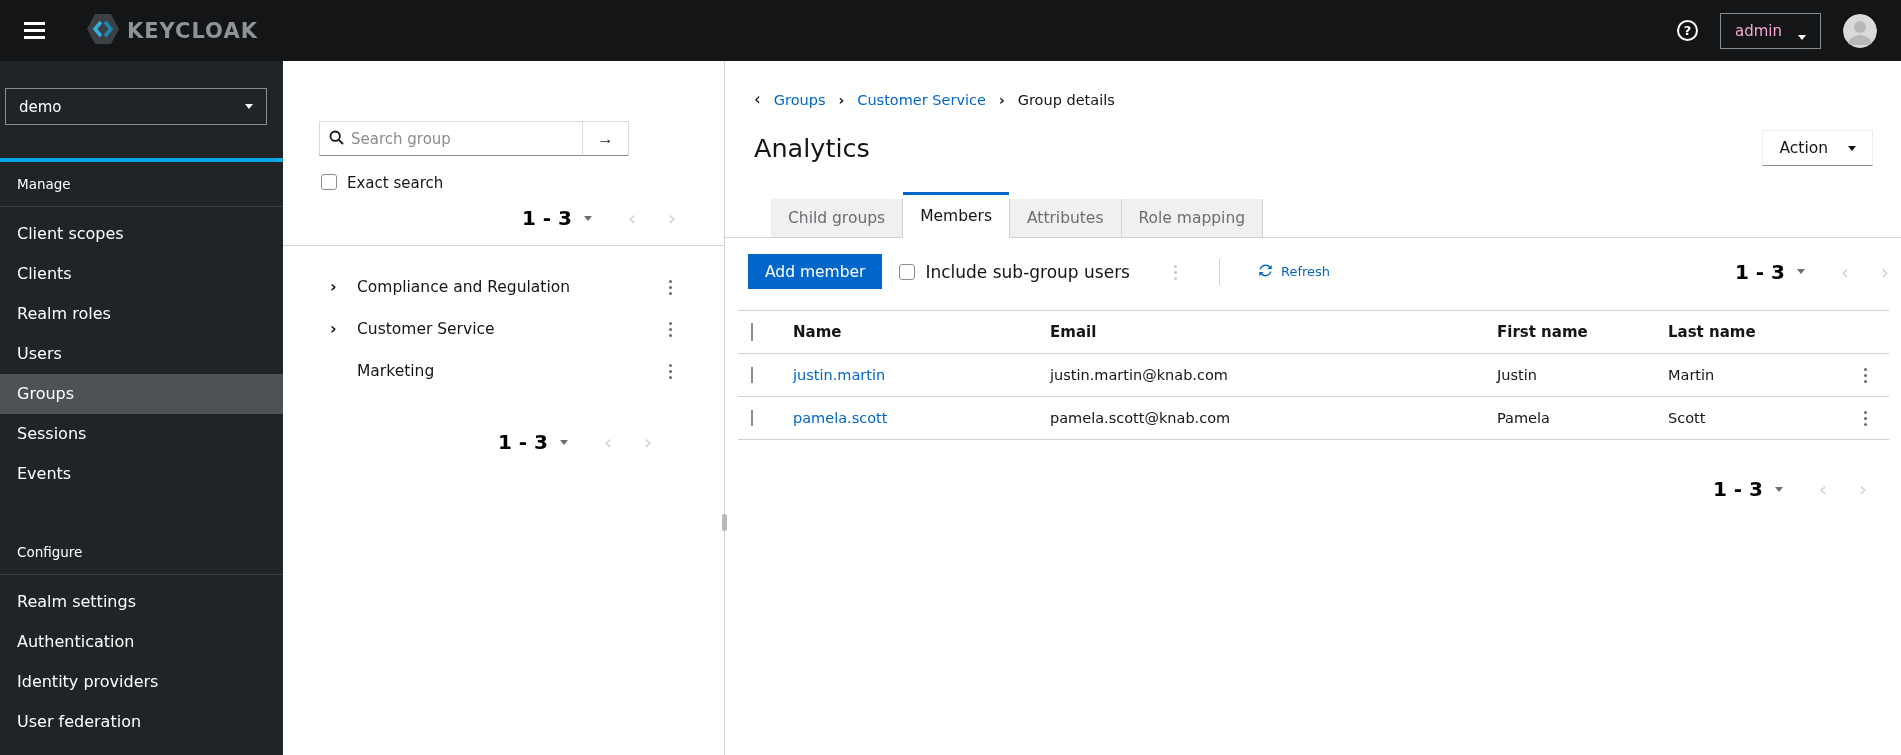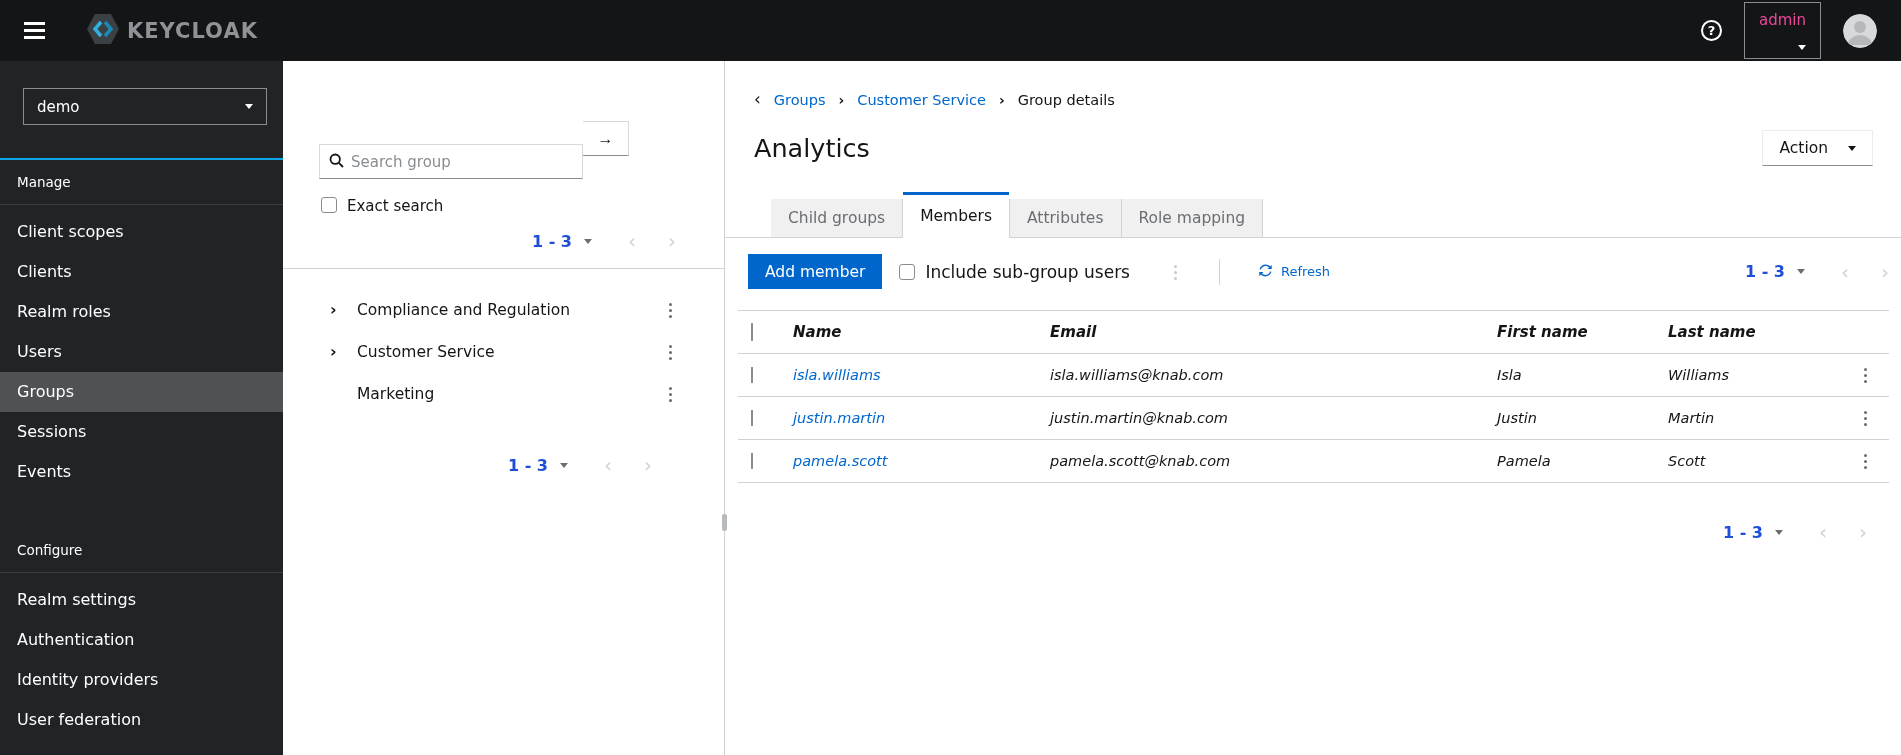--- a/index.html
+++ b/index.html
@@ -9,57 +9,57 @@
 
   
   .masthead { height:61px; background:#131517; display:flex; align-items:center; padding:0 24px; flex:none; }
   .hamburger { width:22px; display:flex; flex-direction:column; gap:4px; cursor:pointer; }
   .hamburger span { display:block; width:21px; height:3px; background:#fff; }
   .brand { display:flex; align-items:center; gap:7px; margin-left:40px; }
   .brand-text { color:#8f9296; font-weight:800; font-size:21px; letter-spacing:1px; }
   .mast-right { margin-left:auto; display:flex; align-items:center; gap:22px; }
   .help-icon { width:21px; height:21px; border:2px solid #fff; border-radius:50%; color:#fff;
     font-size:13px; font-weight:700; display:flex; align-items:center; justify-content:center; cursor:pointer; }
-  .user-dd { border:1px solid #8a8d90; color:#ec4899; font-size:15px; padding:8px 14px;
-    display:flex; align-items:flex-end; gap:16px; cursor:pointer;flex-direction:column; }
+  .user-dd { border:1px solid #8a8d90; color:#f9a8d4; font-size:15px; padding:8px 14px;
+    display:flex; align-items:flex-end; gap:16px; cursor:pointer; }
   .caret-down { width:0; height:0; border-left:4px solid transparent; border-right:4px solid transparent;
     border-top:5px solid currentColor; display:inline-block; }
   .user-dd .caret-down { color:#fff; }
   .avatar { width:34px; height:34px; border-radius:50%; overflow:hidden; cursor:pointer; }
 
   
   .layout { display:flex; height:694px; }
 
   
   .sidebar { width:283px; background:#212427; color:#fff; flex:none; }
-  .sidebar-top { padding:27px 16px 33px 23px; border-bottom:2px solid #0ea5e9; }
+  .sidebar-top { padding:27px 16px 33px 5px; border-bottom:4px solid #0ea5e9; }
   .realm-select { border:1px solid #8a8d90; height:37px; display:flex; align-items:center;
     justify-content:space-between; padding:0 13px; font-size:15px; cursor:pointer; }
   .realm-select .caret-down { color:#fff; }
   .nav-section-title { font-size:13.5px; padding:14px 17px 14px; border-bottom:1px solid #3c3f42; }
   .nav-list { list-style:none; padding-top:7px; }
   .nav-list li { height:40px; line-height:40px; padding-left:17px; font-size:16px; cursor:pointer; }
   .nav-list li.active { background:#4f5255; }
   .nav-gap { margin-top:36px; }
 
   
   .tree-panel { width:442px; flex:none; background:#fff; border-right:1px solid #d2d2d2; position:relative; padding-top:60px; }
   .search-row { display:flex; margin-left:36px; }
-  .search-wrap { position:relative; width:264px; height:35px;margin-top:23px; }
+  .search-wrap { position:relative; width:264px; height:35px; }
   .search-wrap input { width:100%; height:100%; border:1px solid #d9d9d9; border-bottom-color:#8a8d90;
     padding:0 8px 0 31px; font-size:15px; color:#151515; outline:none; font-family:inherit; }
   .search-wrap input::placeholder { color:#8a8d90; }
   .search-wrap .mag { position:absolute; left:10px; top:9px; }
   .search-go { width:46px; height:35px; border:1px solid #d9d9d9; border-bottom-color:#8a8d90; border-left:none;
     background:#fff; font-size:16px; color:#151515; cursor:pointer; display:flex; align-items:center; justify-content:center; }
   .exact-row { display:flex; align-items:flex-start; gap:10px; margin:18px 0 0 38px; font-size:15px; }
   .checkbox { width:16px; height:16px; border:1px solid #8a8d90; border-radius:3px; background:#fff; flex:none; cursor:pointer; }
 
   .pager { display:flex; align-items:center; justify-content:flex-end; height:24px; }
-  .pager .range { font-size:16px; font-weight:700; color:#1d4ed8; }
+  .pager .range { font-size:20px; font-weight:700; color:#000000; }
   .pager .pp-toggle { margin-left:12px; cursor:pointer; display:flex; align-items:center; }
   .pager .pp-toggle .caret-down { color:#6a6e73; }
   .pager .nav { font-size:20px; color:#d2d2d2; line-height:1; cursor:pointer; }
   .pager .prev { margin-left:36px; }
   .pager .next { margin-left:32px; }
   .tree-pager-top { margin-top:14px; padding-right:48px; }
   .tree-divider { border-bottom:1px solid #d2d2d2; margin-top:15px; }
   .tree-list { margin-top:20px; }
   .tree-row { height:42px; display:flex; align-items:center; padding:0 46px 0 47px; font-size:15.5px; }
   .tree-chevron { width:14px; font-size:16px; font-weight:700; color:#151515; margin-right:13px; cursor:pointer; line-height:1; }
@@ -98,21 +98,21 @@
   .toolbar { display:flex; align-items:center; margin-top:16px; padding:0 12px 0 23px; height:35px; }
   .btn-primary { background:#0066cc; color:#fff; border:none; height:35px; padding:0 17px;
     font-size:15.5px; font-family:inherit; cursor:pointer; }
   .include-group { display:flex; align-items:center; gap:10px; margin-left:17px; font-size:17px; }
   .toolbar .kebab.light { margin-left:38px; }
   .tb-divider { width:1px; height:26px; background:#d2d2d2; margin-left:36px; }
   .refresh { display:flex; align-items:center; gap:8px; margin-left:38px; color:#0066cc; font-size:13px; cursor:pointer; }
   .toolbar .pager { margin-left:auto; }
 
   .members-table { margin:21px 12px 0 13px; }
-  .tr { display:grid; grid-template-columns:43px 257px 447px 171px 1fr 48px; align-items:center;font-style:italic; }
+  .tr { display:grid; grid-template-columns:43px 257px 447px 171px 1fr 48px; align-items:center; }
   .tr.head { height:44px; border-top:1px solid #d2d2d2; border-bottom:1px solid #d2d2d2; font-size:15px; font-weight:700; }
   .tr.row { height:43px; border-bottom:1px solid #d2d2d2; font-size:14.5px; }
   .td { padding-left:12px; overflow:hidden; white-space:nowrap; }
   .td.cb { padding-left:13px; }
   .td.kb { display:flex; justify-content:center; padding-left:0; }
   .name-link { color:#0066cc; cursor:pointer; text-decoration:none; }
 
   .main-pager-bottom { margin-top:37px; padding-right:34px; }
 </style>
 </head>
@@ -305,32 +305,20 @@
       <div class="members-table">
         <div class="tr head">
           <div class="td cb"><span class="checkbox"></span></div>
           <div class="td">Name</div>
           <div class="td">Email</div>
           <div class="td">First name</div>
           <div class="td">Last name</div>
           <div class="td kb"></div>
         </div>
 
-        <div class="tr row">
-          <div class="td cb"><span class="checkbox"></span></div>
-          <div class="td"><span class="name-link">isla.williams</span></div>
-          <div class="td">isla.williams@knab.com</div>
-          <div class="td">Isla</div>
-          <div class="td">Williams</div>
-          <div class="td kb">
-              <span class="kebab dark">
-                <i></i>
-              </span>
-            </div>
-        </div>
 
         <div class="tr row">
           <div class="td cb"><span class="checkbox"></span></div>
           <div class="td"><span class="name-link">justin.martin</span></div>
           <div class="td">justin.martin@knab.com</div>
           <div class="td">Justin</div>
           <div class="td">Martin</div>
           <div class="td kb">
               <span class="kebab dark">
                 <i></i>

